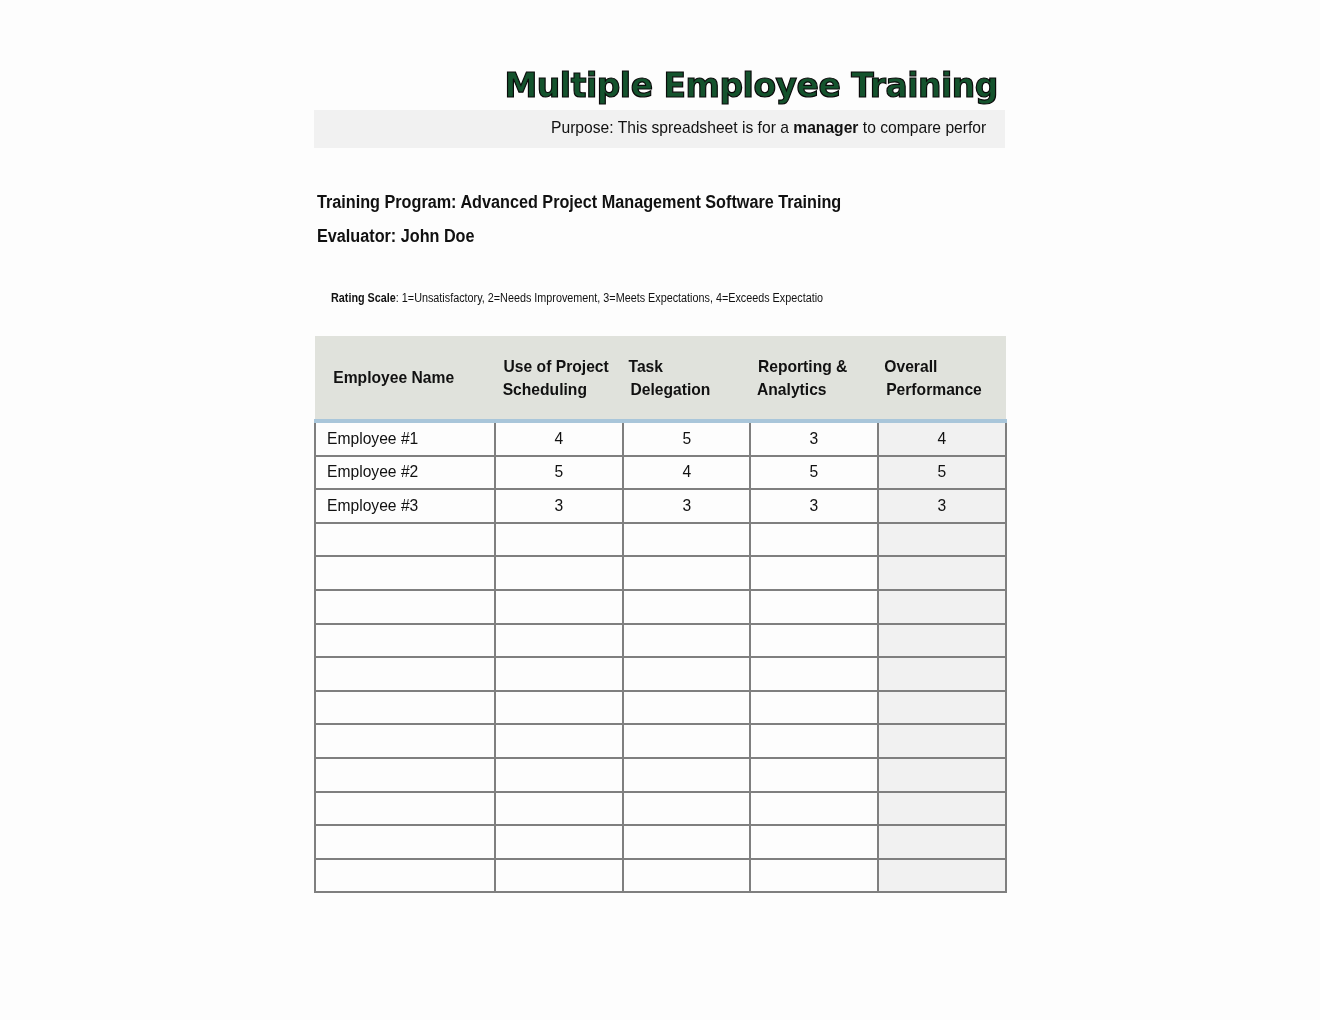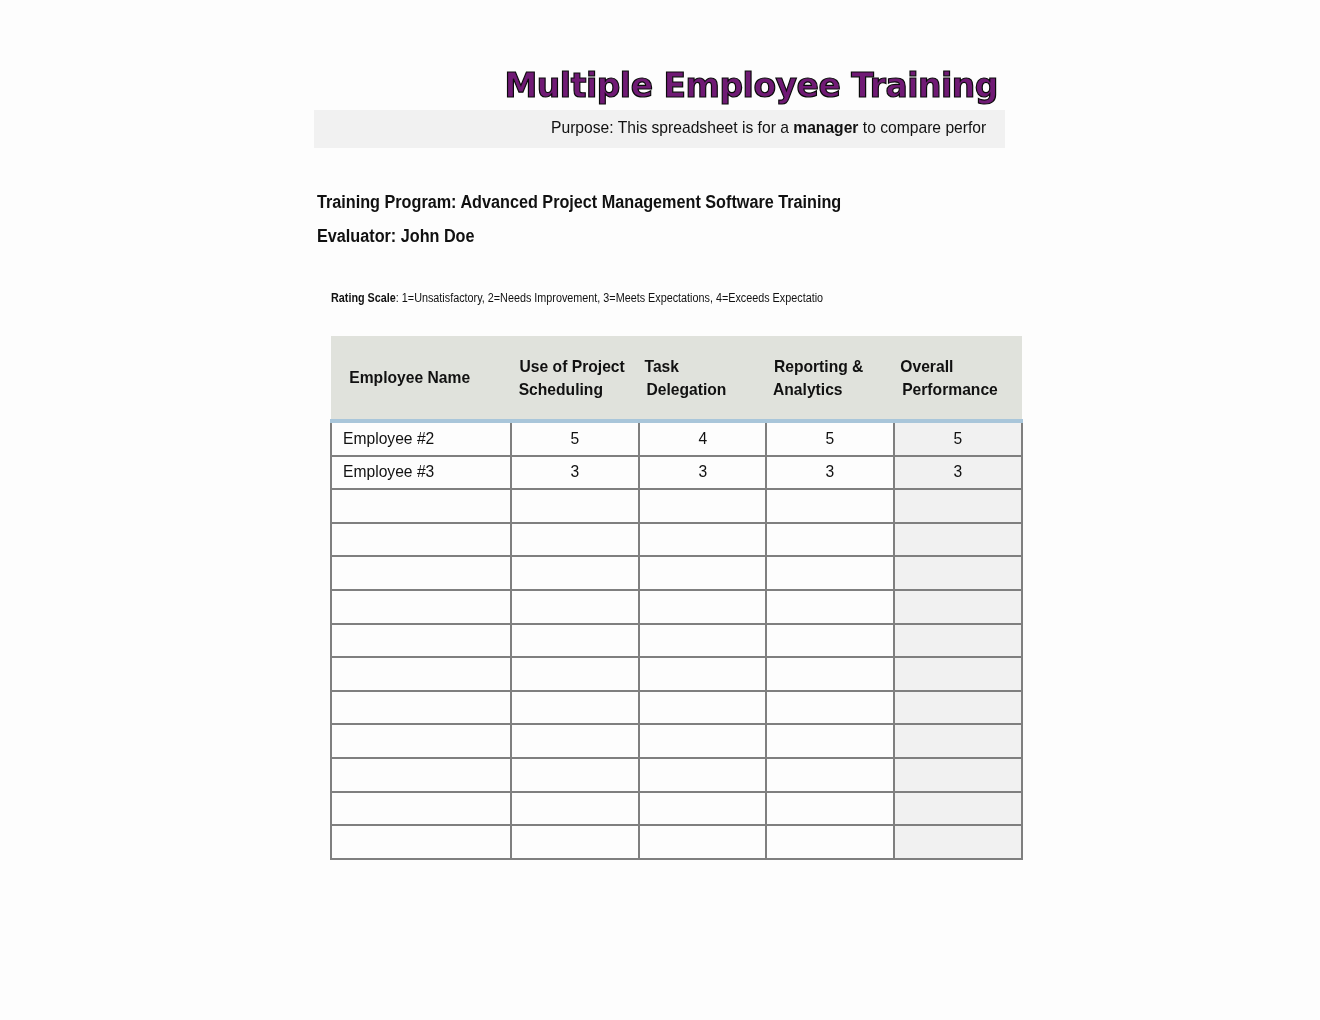--- a/index.html
+++ b/index.html
@@ -10,21 +10,21 @@
       overflow: hidden;
       font-family: "Liberation Sans", sans-serif;
       color: #111;
     }
     .sheet { position: absolute; left: 314px; top: 0; width: 691px; }
     .title {
       position: absolute; left: 0; top: 66px; width: 684px;
       text-align: right;
       font-family: "DejaVu Sans", sans-serif;
       font-weight: 900; font-size: 33px; letter-spacing: -0.5px;
-      color: #701a75;
+      color: #14532d;
       white-space: nowrap;
       -webkit-text-stroke: 1.2px #0a0a0a;
     }
     .title-rule {
       position: absolute; left: 0; top: 110px; width: 691px; height: 5px;
       background: #a9c6da;
     }
     .purpose {
       position: absolute; left: 0; top: 110px; width: 691px; height: 38px;
       background: #f1f1f1;
@@ -42,21 +42,21 @@
       transform: scaleX(0.9); transform-origin: left center;
     }
     .rating {
       position: absolute; left: 17px; top: 291px; width: 688px;
       font-size: 12px; white-space: nowrap; overflow: hidden;
     }
     .rating-inner { display: inline-block; transform: scaleX(0.9); transform-origin: left center; }
     .rating b { font-weight: bold; }
 
     table.grid {
-      position: absolute; left: 16px; top: 336px;
+      position: absolute; left: 0; top: 336px;
       border-collapse: collapse;
       table-layout: fixed;
       width: 691px;
     }
     table.grid col.c0 { width: 180px; }
     table.grid col.c1 { width: 128px; }
     table.grid col.c2 { width: 127px; }
     table.grid col.c3 { width: 128px; }
     table.grid col.c4 { width: 128px; }
     thead th {
@@ -111,20 +111,27 @@
       <tr>
         <th class="first"><span class="h">Employee Name</span></th>
         <th><span class="h">Use of Project</span><br><span class="h">Scheduling</span></th>
         <th><span class="h">Task</span><br><span class="h">Delegation</span></th>
         <th><span class="h">Reporting &amp;</span><br><span class="h">Analytics</span></th>
         <th><span class="h">Overall</span><br><span class="h">Performance</span></th>
       </tr>
     </thead>
     <tbody id="tbody">
         <tr>
+          <td class="name"><span class="v">Employee #1</span></td>
+          <td><span class="v">4</span></td>
+          <td><span class="v">5</span></td>
+          <td><span class="v">3</span></td>
+          <td class="overall"><span class="v">4</span></td>
+        </tr>
+        <tr>
           <td class="name"><span class="v">Employee #2</span></td>
           <td><span class="v">5</span></td>
           <td><span class="v">4</span></td>
           <td><span class="v">5</span></td>
           <td class="overall"><span class="v">5</span></td>
         </tr>
         <tr>
           <td class="name"><span class="v">Employee #3</span></td>
           <td><span class="v">3</span></td>
           <td><span class="v">3</span></td>

